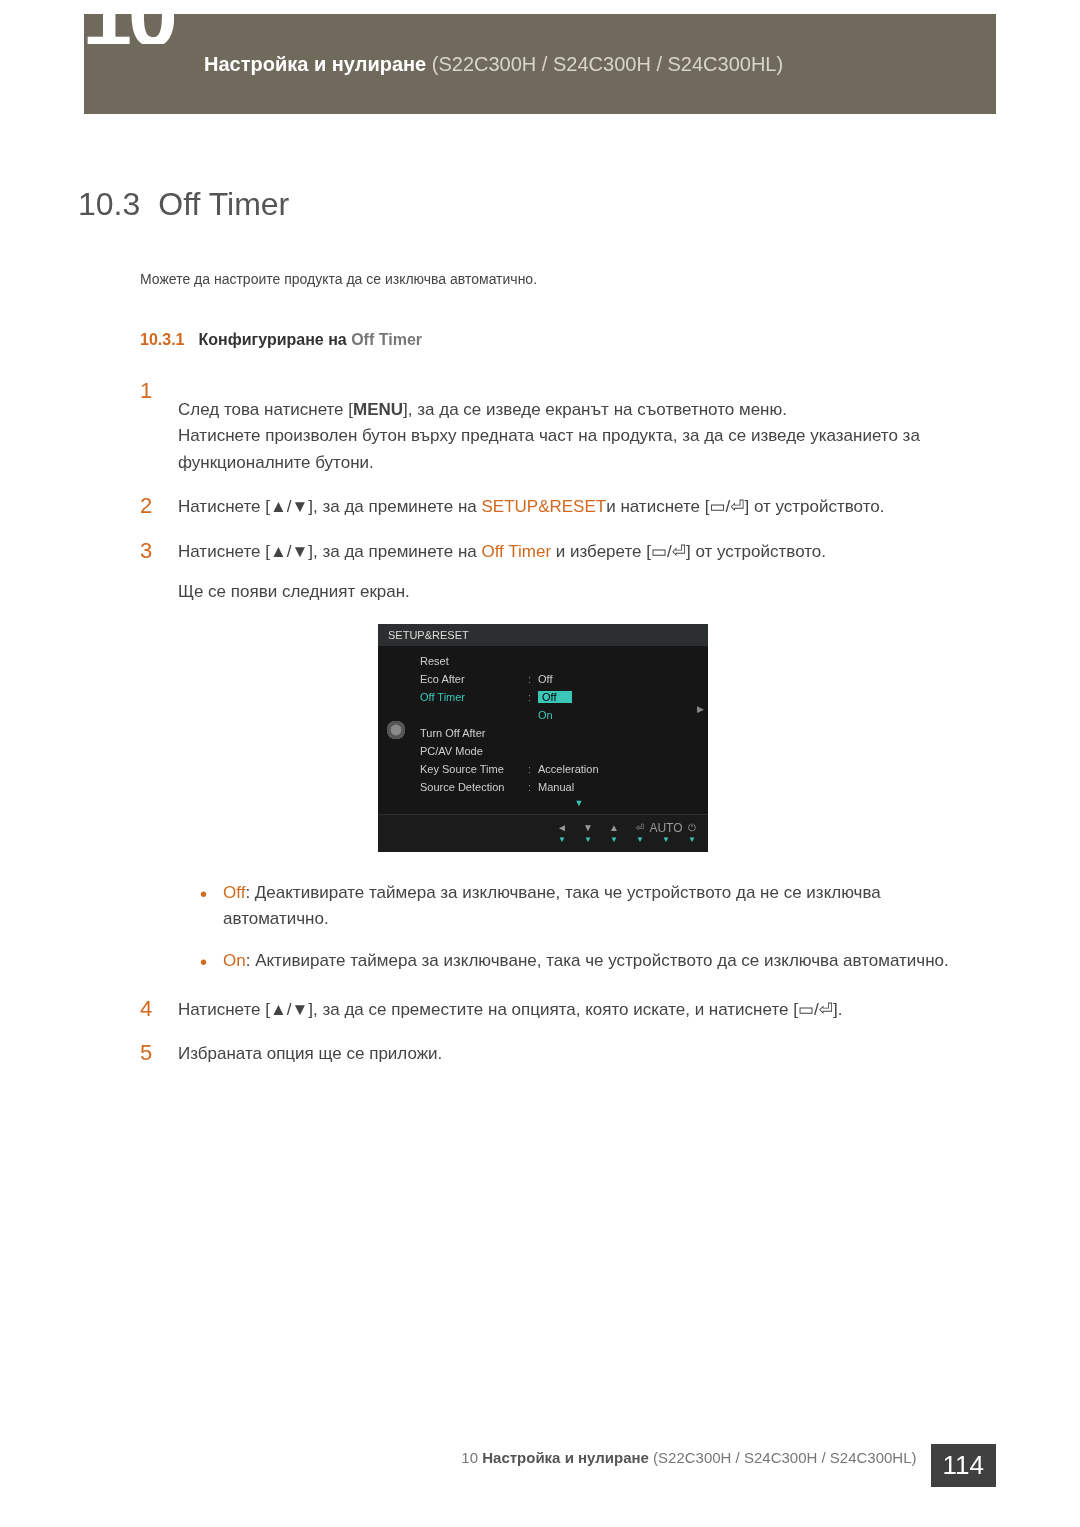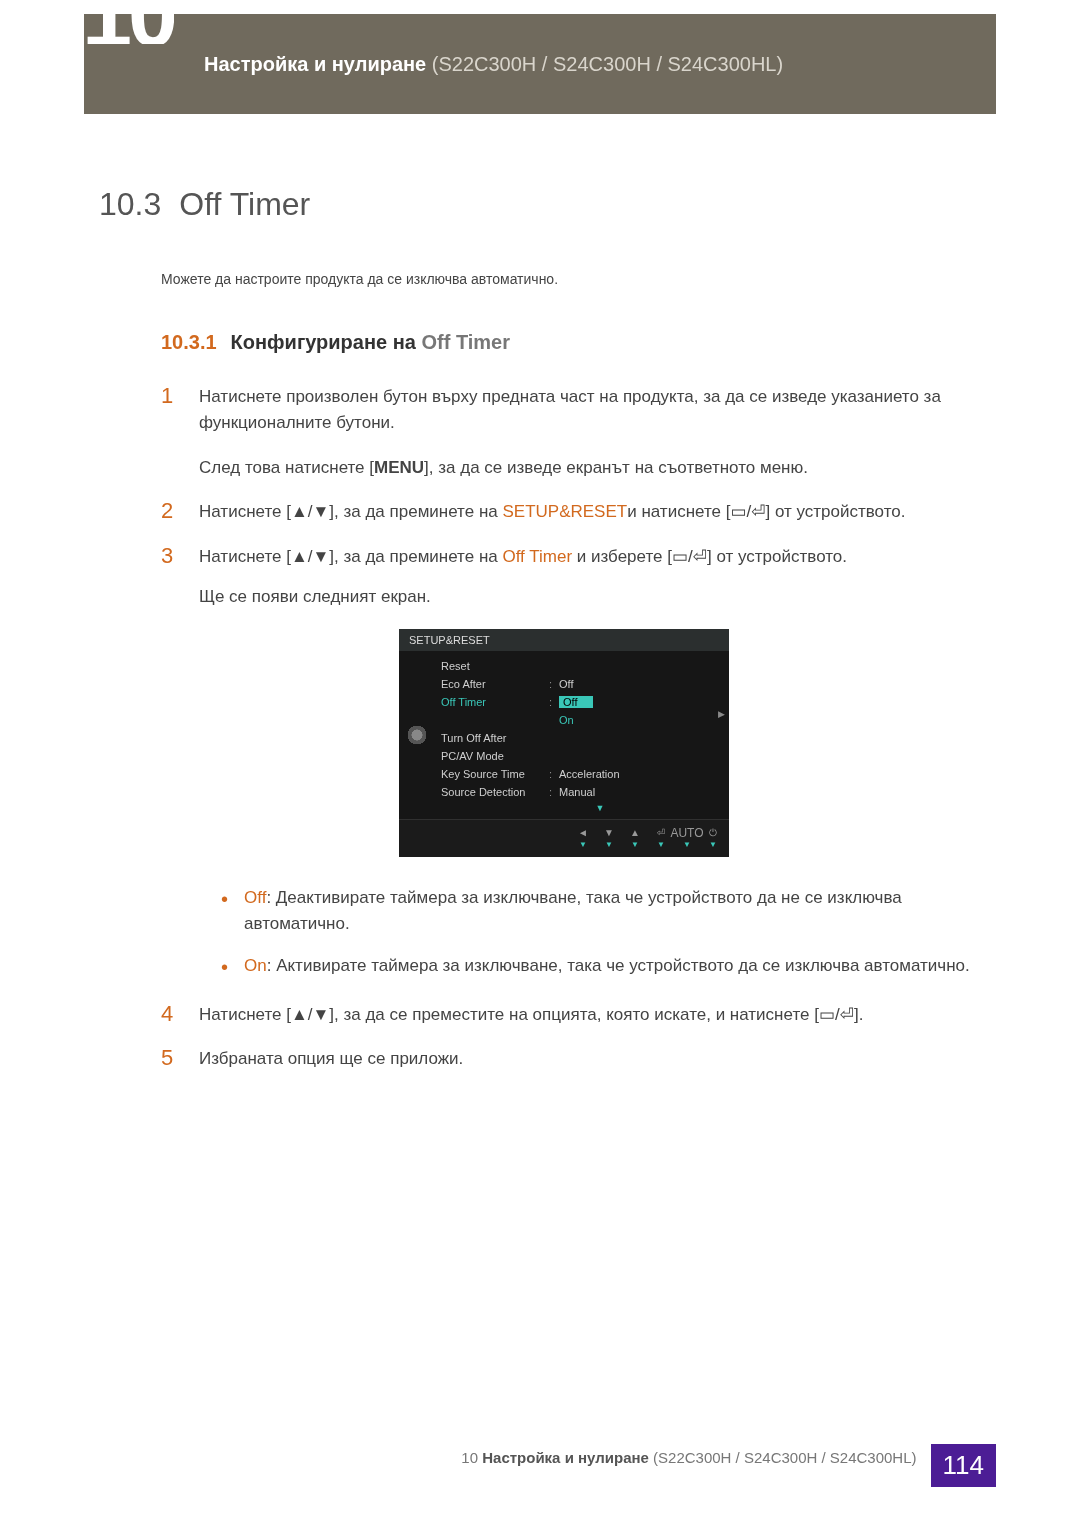--- a/index.html
+++ b/index.html
@@ -33,38 +33,38 @@
   }
   .header-title {
     font-size: 20px;
     line-height: 1.25;
     font-weight: 400;
   }
   .header-title .bold { font-weight: 700; color: #fff; }
   .header-title .light { color: #d9d5cc; }
   .content {
     position: absolute;
-    top: 186px; left: 99px; right: 95px;
+    top: 186px; left: 78px; right: 95px;
   }
   .sec-h {
     font-size: 32px;
     font-weight: 400;
     color: #555;
     margin-bottom: 48px;
   }
   .sec-h .num { color: #555; margin-right: 18px; }
   .intro {
     margin-left: 62px;
     font-size: 14px;
     color: #444;
     margin-bottom: 44px;
   }
   .sub-h {
     margin-left: 62px;
-    font-size: 20px;
+    font-size: 16px;
     margin-bottom: 30px;
   }
   .sub-h .num { color: #d2691e; margin-right: 14px; }
   .sub-h .bold { color: #333; font-weight: 700; }
   .sub-h .light { color: #777; }
   .steps { margin-left: 62px; }
   .step {
     display: flex;
     gap: 20px;
     font-size: 17px;
@@ -170,21 +170,21 @@
     bottom: 40px; right: 84px; left: 84px;
     display: flex; justify-content: flex-end; align-items: stretch;
   }
   .footer-text {
     font-size: 15px; color: #777;
     padding: 10px 14px;
     align-self: center;
   }
   .footer-text .bold { color: #555; font-weight: 700; }
   .footer-page {
-    background: #4c1d95; color: #fff;
+    background: #404040; color: #fff;
     font-size: 26px; font-weight: 400;
     padding: 6px 12px;
     min-width: 58px;
     text-align: center;
     margin-top: 16px;
   }
   .icon-inline {
     display: inline-flex; align-items: center;
     gap: 2px; vertical-align: middle;
   }
@@ -209,24 +209,24 @@
 
   <h3 class="sub-h">
     <span class="num">10.3.1</span><span class="bold">Конфигуриране на </span><span class="light">Off Timer</span>
   </h3>
 
   <div class="steps">
 
     <div class="step">
       <div class="n">1</div>
       <div class="b">
-        <div>Натиснете произволен бутон върху предната част на продукта, за да се изведе указанието за функционалните бутони.</div>
         <div style="margin-top:18px">
           <span>След това натиснете [</span><span class="menu">MENU</span><span>], за да се изведе екранът на съответното меню.</span>
         </div>
+        <div>Натиснете произволен бутон върху предната част на продукта, за да се изведе указанието за функционалните бутони.</div>
       </div>
     </div>
 
     <div class="step">
       <div class="n">2</div>
       <div class="b">
         <span>Натиснете [</span><span class="icon-inline">▲/▼</span><span>], за да преминете на </span><span class="orange">SETUP&amp;RESET</span><span>и натиснете [</span><span class="icon-inline">▭/⏎</span><span>] от устройството.</span>
       </div>
     </div>
 

